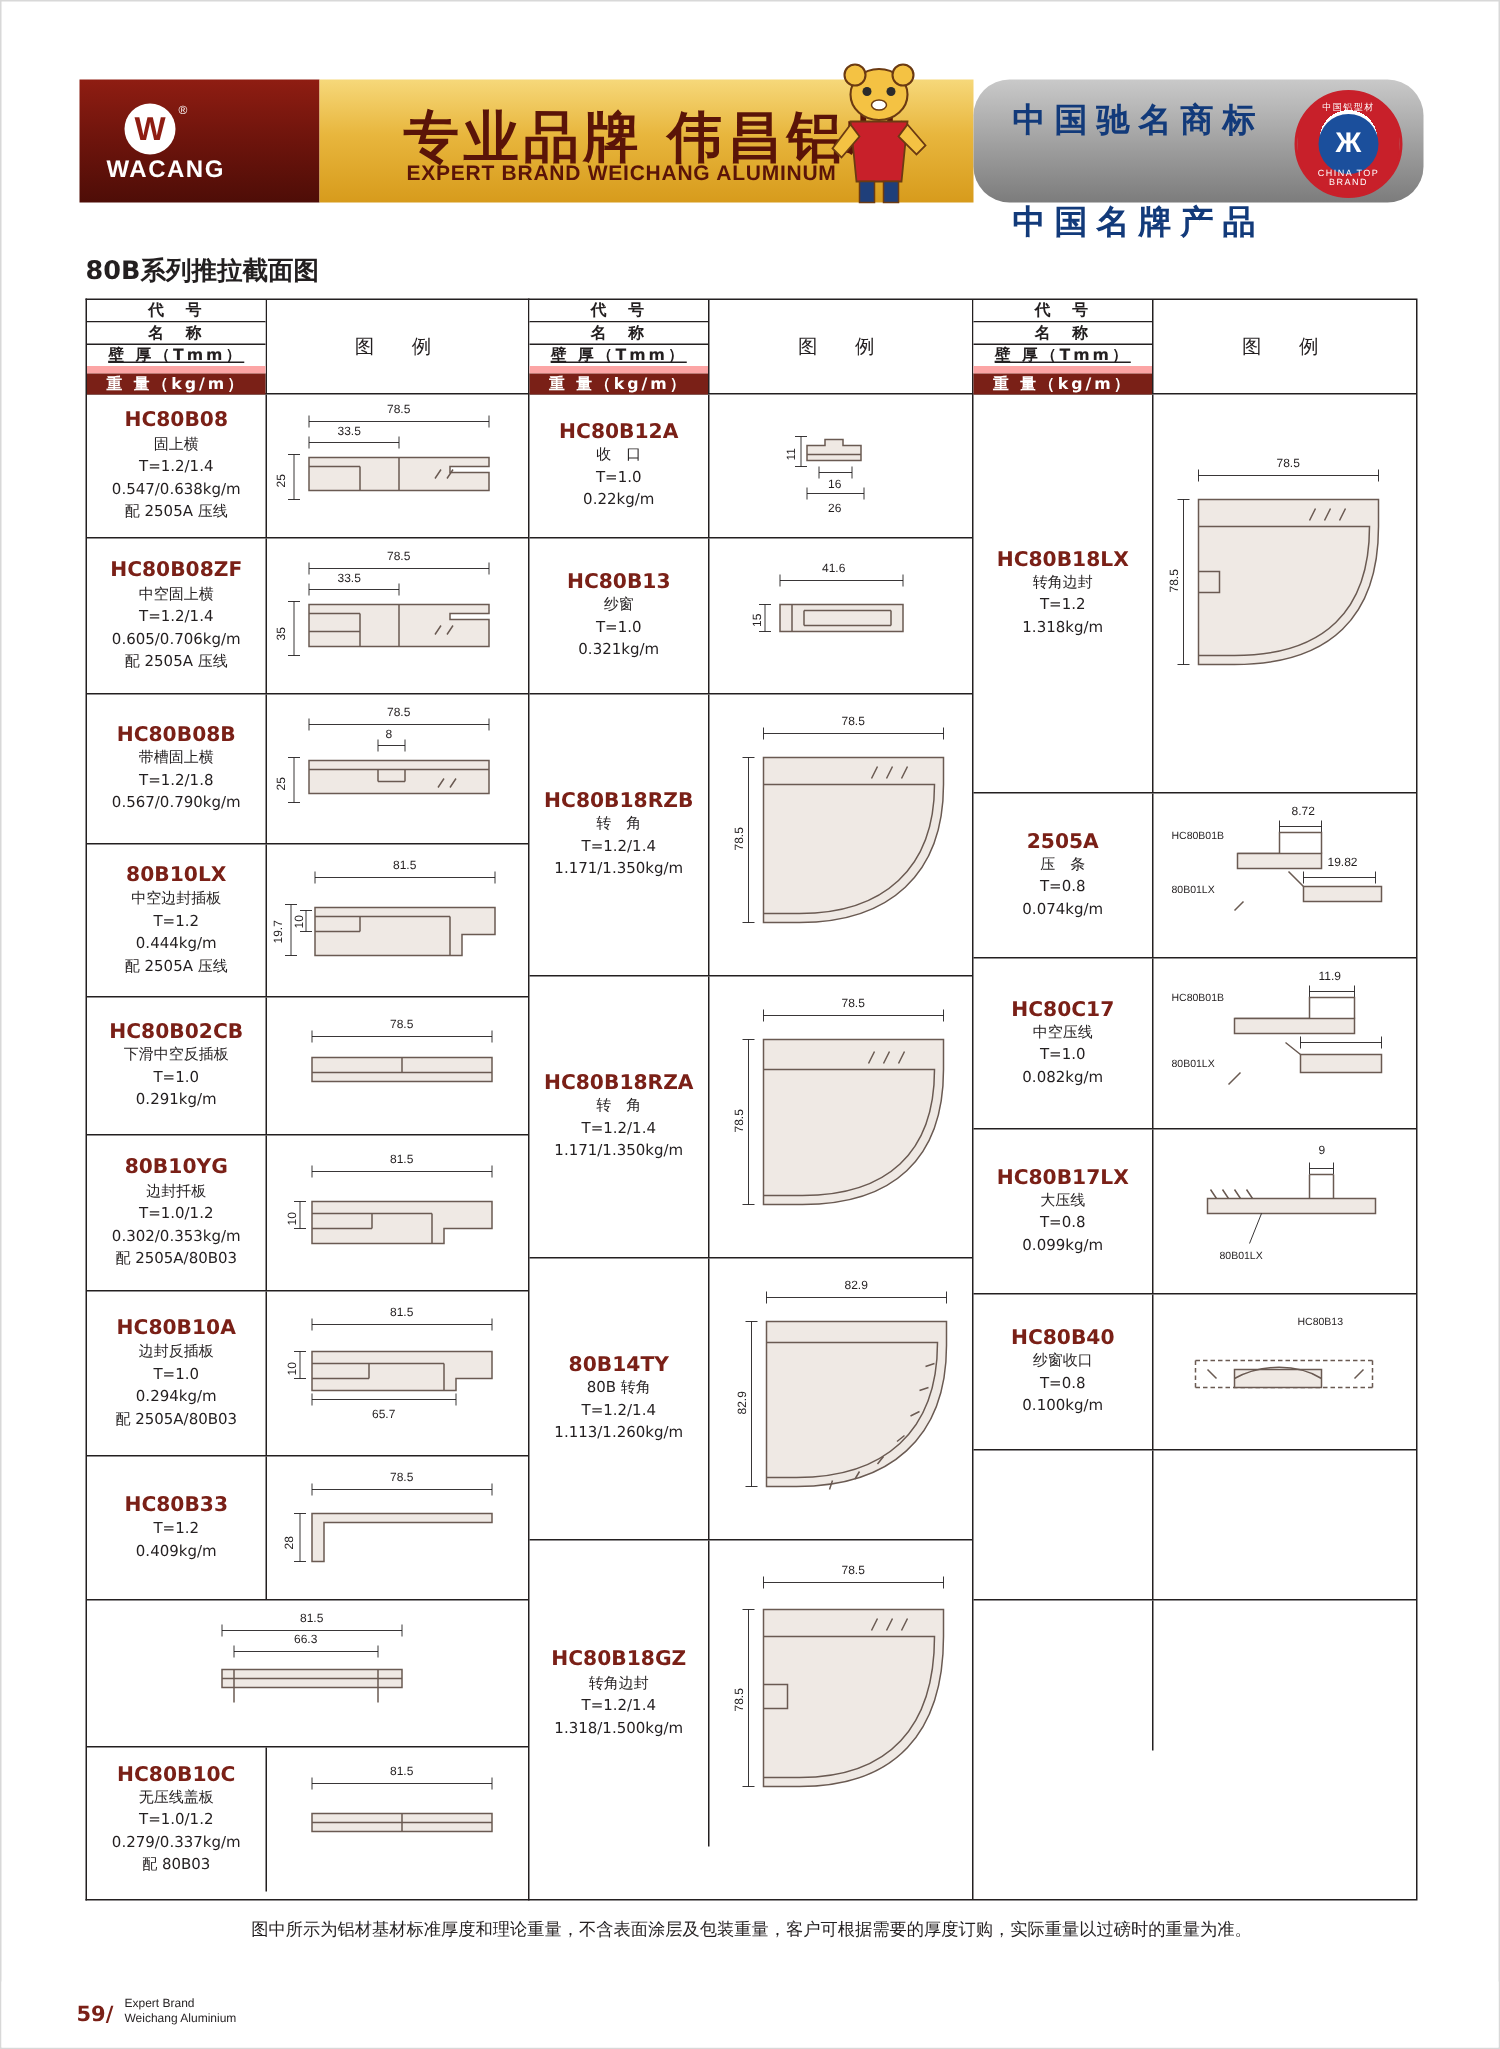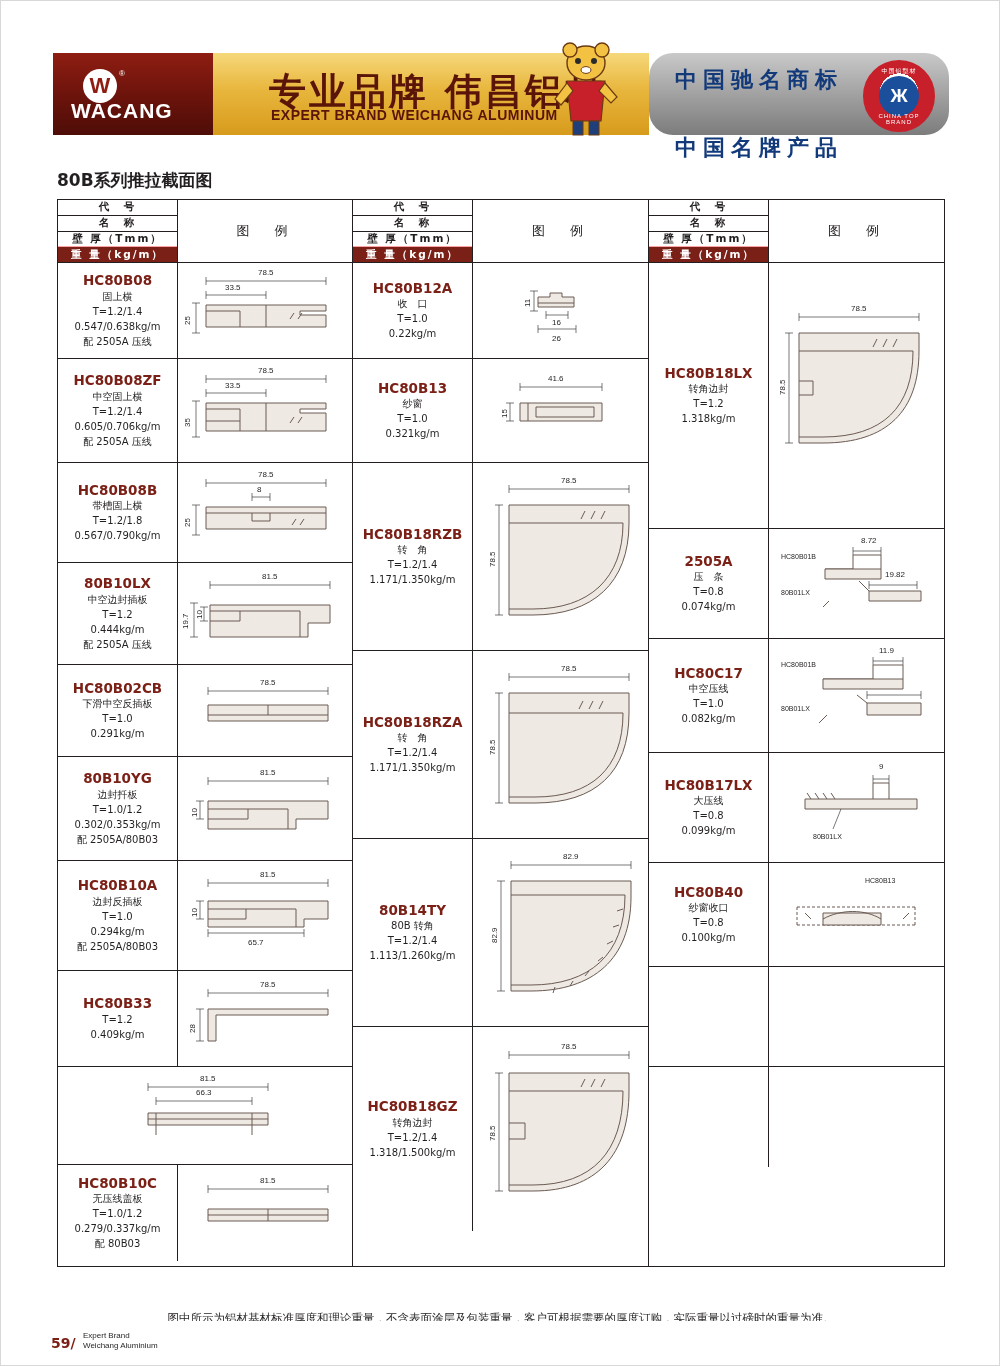--- a/index.html
+++ b/index.html
@@ -28,21 +28,21 @@
   }
   .logo-circle{
     width:34px;height:34px;border-radius:50%;
     background:#ffffff;display:flex;align-items:center;justify-content:center;
     position:absolute;left:30px;top:16px;
   }
   .logo-circle span{color:#8f1d12;font-size:22px;font-weight:bold;line-height:1;}
   .logo-reg{position:absolute;left:66px;top:16px;color:#fff;font-size:8px;}
   .logo-text{
     position:absolute;left:18px;bottom:12px;color:#fff;
-    font-size:21px;font-weight:bold;letter-spacing:1px;
+    font-size:16px;font-weight:bold;letter-spacing:1px;
   }
   .mid-box{
     flex:1;background:linear-gradient(180deg,#f6d87a 0%,#e8b63d 45%,#d79b1c 100%);
     position:relative;
   }
   .mid-cn{
     position:absolute;left:56px;top:14px;
     font-size:37px;font-weight:bold;color:#5a1408;letter-spacing:3px;
     font-family:"DejaVu Sans",sans-serif;
   }
@@ -100,21 +100,21 @@
   .head-left{
     width:120px;border-right:1px solid #231f20;box-sizing:border-box;
     display:flex;flex-direction:column;
   }
   .hl-row{
     flex:1;display:flex;align-items:center;justify-content:center;
     font-size:10.5px;font-weight:bold;letter-spacing:2px;
     font-family:"DejaVu Sans",sans-serif;
   }
   .hl-row.r1{border-bottom:1px solid #231f20;background:#ffffff;color:#231f20;}
-  .hl-row.r2{border-bottom:1px solid #fca5a5;background:#ffffff;color:#231f20;}
+  .hl-row.r2{border-bottom:5px solid #fca5a5;background:#ffffff;color:#231f20;text-decoration:underline;}
   .hl-row.r3{background:#7a2017;color:#ffffff;}
   .head-right{
     flex:1;display:flex;align-items:center;justify-content:center;
     font-size:13px;font-weight:normal;letter-spacing:6px;
     font-family:"DejaVu Sans",sans-serif;
   }
   .rows{flex:1;display:flex;flex-direction:column;}
   .row{
     display:flex;border-bottom:1px solid #231f20;box-sizing:border-box;
   }
@@ -138,21 +138,20 @@
   .lbl{font-size:7px;fill:#231f20;font-family:"Liberation Sans",sans-serif;}
   .prof{fill:#efe9e4;stroke:#6a5a52;stroke-width:1;}
   .profln{stroke:#6a5a52;stroke-width:1;fill:none;}
   .dim{stroke:#231f20;stroke-width:.6;fill:none;}
 
   
   .footnote{
     position:absolute;left:56px;top:1278px;width:888px;
     font-size:11.5px;color:#231f20;font-family:Liberation Sans, sans-serif;
     text-align:center;
-    margin-top:32px;
   }
   .pagebar{
     position:absolute;left:0;bottom:0;width:100%;height:44px;
     background:#ffffff;border-top:none;
   }
   .page-num{
     position:absolute;left:50px;bottom:14px;
     font-size:14px;font-weight:bold;color:#7a2017;
     font-family:"DejaVu Sans",sans-serif;
   }

